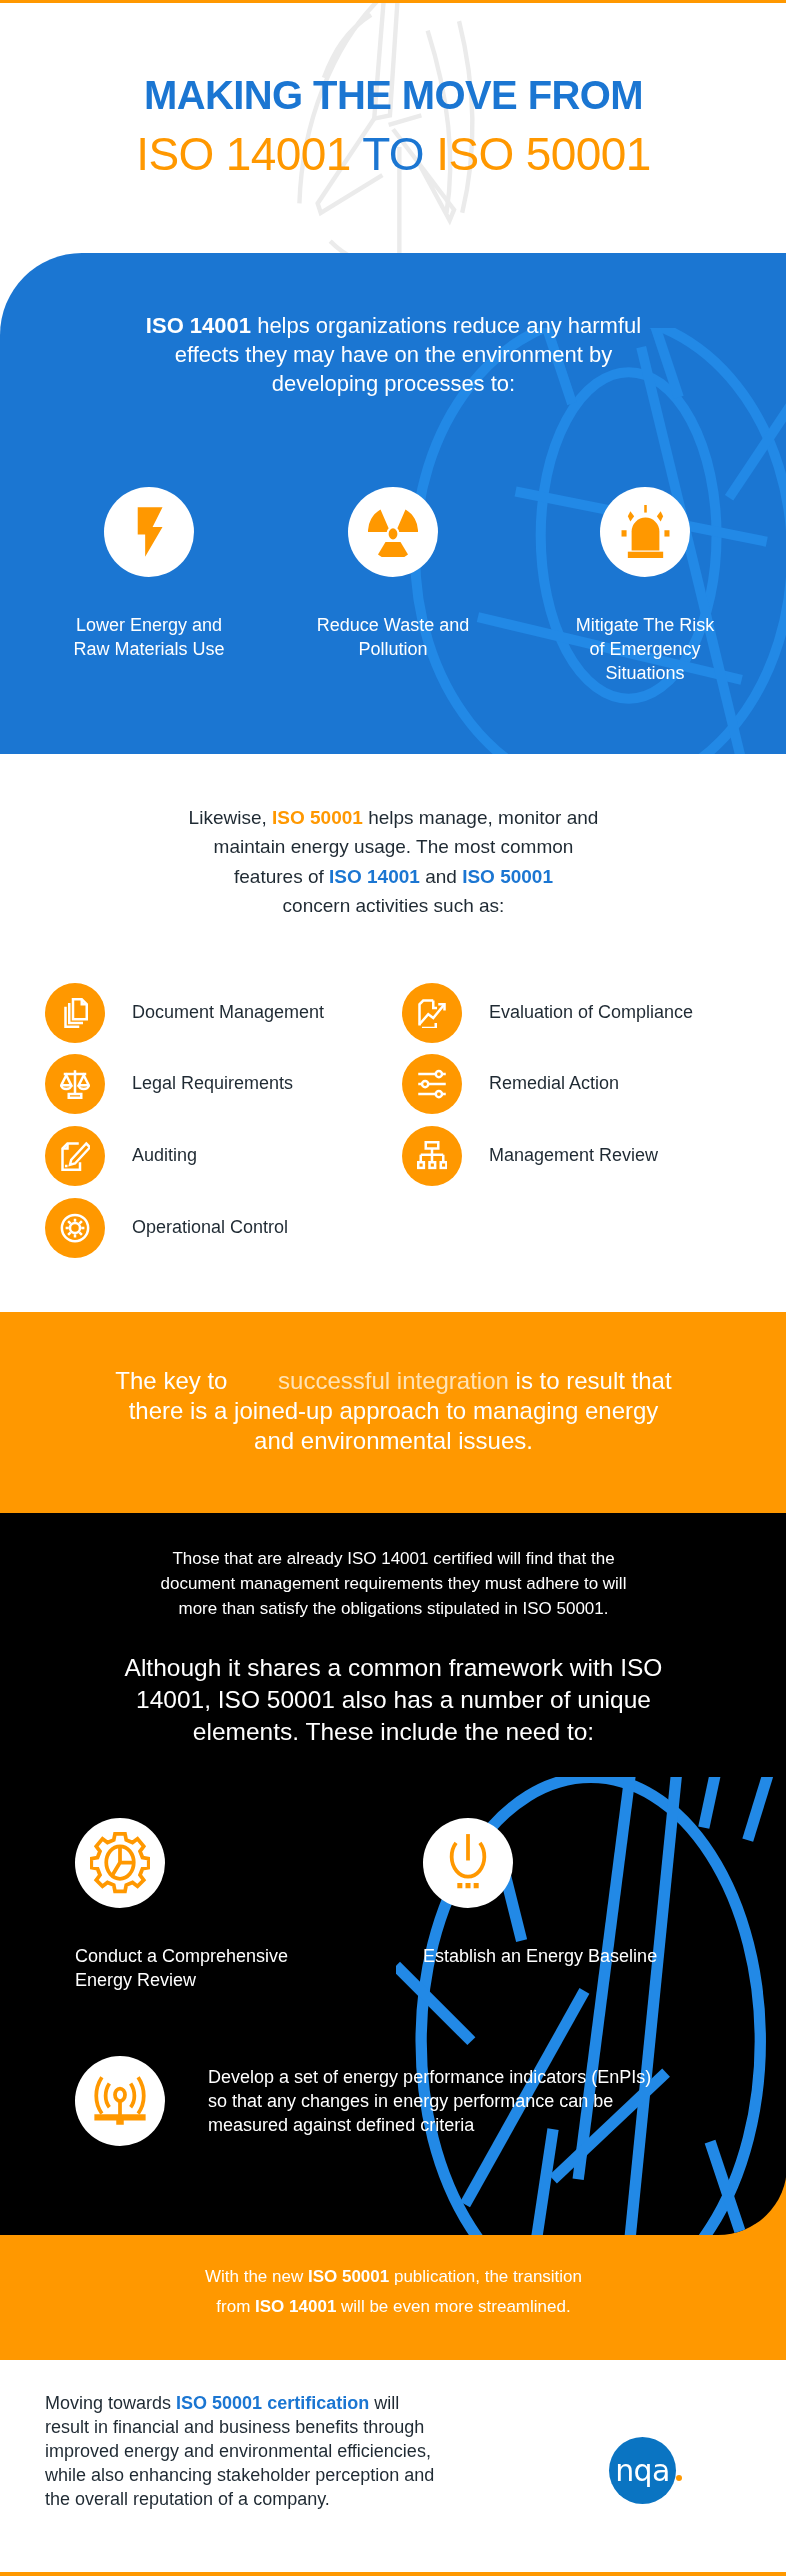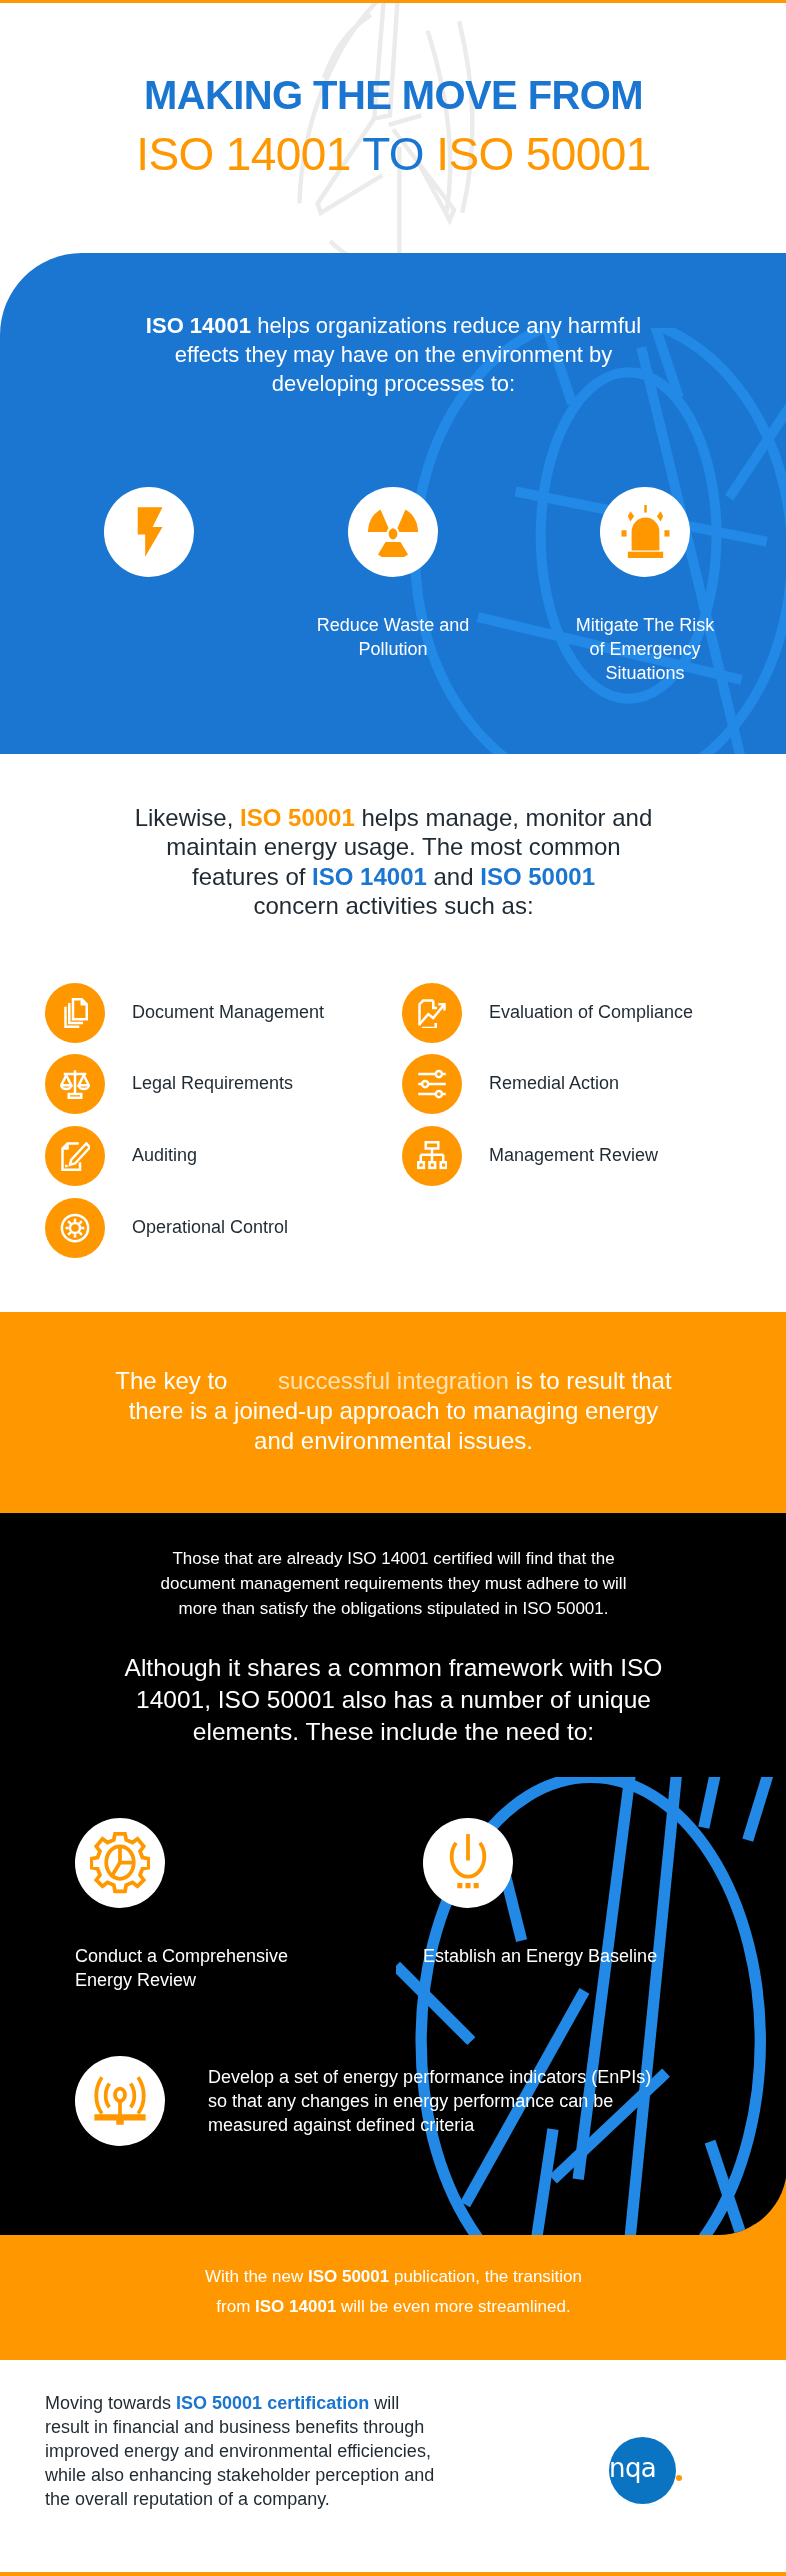--- a/index.html
+++ b/index.html
@@ -25,21 +25,21 @@
                  font-size: 22px; line-height: 29px; }
   .blue1 .lead b { font-weight: 700; }
   .proc { position: absolute; top: 234px; width: 188px; text-align: center; }
   .proc .circle { width: 90px; height: 90px; border-radius: 50%; background: #fff; margin: 0 auto;
                   display: flex; align-items: center; justify-content: center; }
   .proc .label { margin-top: 36px; color: #fff; font-size: 18px; line-height: 24px; }
 
   
   .white2 { position: relative; height: 558px; background: #fff; }
   .white2 .lead { position: absolute; top: 49px; left: 0; width: 100%; text-align: center;
-                  font-size: 24px; line-height: 29.5px; color: #1f2a33; }
+                  font-size: 19px; line-height: 29.5px; color: #1f2a33; }
   .white2 .lead .or { color: #ff9800; font-weight: 700; }
   .white2 .lead .bl { color: #1b76d2; font-weight: 700; }
   .feat { position: absolute; display: flex; align-items: center; }
   .feat .circle { width: 60px; height: 60px; border-radius: 50%; background: #ff9800;
                   display: flex; align-items: center; justify-content: center; }
   .feat .label { margin-left: 27px; font-size: 18px; color: #1f2a33; }
 
   
   .orange1 { position: relative; height: 201px; background: #ff9800; }
   .orange1 .txt { position: absolute; top: 54px; left: 0; width: 100%; text-align: center; color: #fff;
@@ -68,22 +68,22 @@
   .orange2 .txt { position: absolute; top: 27px; left: 0; width: 100%; text-align: center; color: #fff;
                   font-size: 17px; line-height: 30px; }
   .orange2 .txt b { font-weight: 700; }
 
   
   .footer { position: relative; height: 212px; background: #fff; }
   .footer .txt { position: absolute; left: 45px; top: 31px; width: 478px; font-size: 18px; line-height: 24px; color: #1f2a33; }
   .footer .txt .bl { color: #1b76d2; font-weight: 700; }
   .logo { position: absolute; left: 609px; top: 77px; width: 67px; height: 67px; border-radius: 50%;
           background: #0a74c2; }
-  .logo .name { position: absolute; left: 0; top: 16.3px; width: 67px; color: #fff;
-                font-size: 26px; font-family: "DejaVu Sans", sans-serif; letter-spacing: -0.6px; }
+  .logo .name { position: absolute; left: 0; top: 16.3px; width: 67px; text-align: center; color: #fff;
+                font-size: 30px; font-family: "DejaVu Sans", sans-serif; letter-spacing: -0.6px; }
   .logo .dot { position: absolute; left: 67px; top: 38px; width: 6.3px; height: 6.3px; border-radius: 50%; background: #ff9800; }
 </style>
 </head>
 <body>
 
 <div class="bar-top"></div>
 
 <section class="header">
   <svg class="turbine" viewBox="0 0 520 420" fill="none" stroke="#ebebeb" stroke-width="7">
     <path d="M220 8 C150 80 100 200 96 330"></path>
@@ -120,20 +120,24 @@
     <div><b>ISO 14001</b><span> helps organizations reduce any harmful</span></div>
     <div>effects they may have on the environment by</div>
     <div>developing processes to:</div>
   </div>
 
   <div class="proc" style="left:55px;">
     <div class="circle">
       <svg width="31" height="50" viewBox="0 0 50 80">
         <polygon points="6,0 46,0 30,32 46,32 18,80 18,44 6,44" fill="#ff9800"></polygon>
       </svg>
+    </div>
+    <div class="label">
+      <div>Lower Energy and</div>
+      <div>Raw Materials Use</div>
     </div>
   </div>
 
   <div class="proc" style="left:299px;">
     <div class="circle">
       <svg width="50" height="50" viewBox="0 0 80 80">
         <path d="M20 4 L33 34 A10 10 0 0 0 30 40 L0 40 A40 40 0 0 1 20 4 Z" fill="#ff9800"></path>
         <path d="M60 4 L47 34 A10 10 0 0 1 50 40 L80 40 A40 40 0 0 0 60 4 Z" fill="#ff9800"></path>
         <path d="M28 56 L52 56 L64 76 A38 38 0 0 1 16 76 Z" fill="#ff9800"></path>
         <ellipse cx="40" cy="43" rx="7" ry="9" fill="#ff9800"></ellipse>

